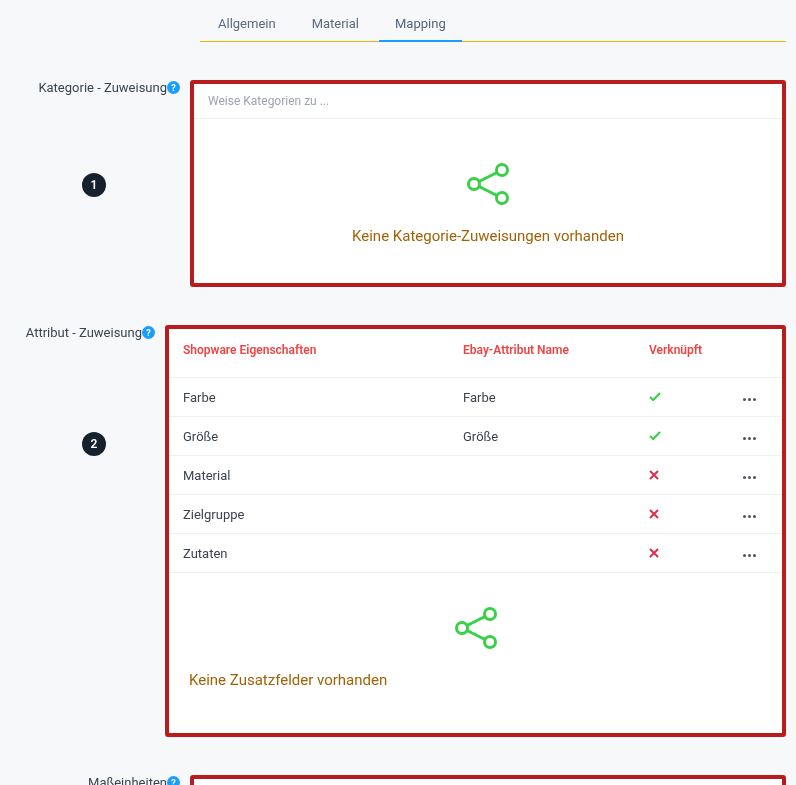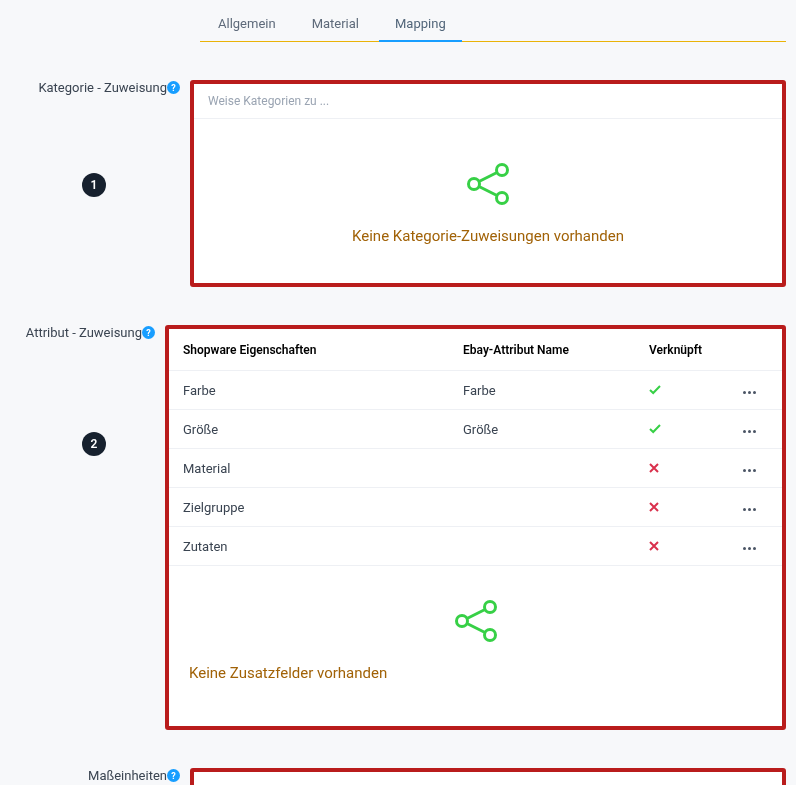--- a/index.html
+++ b/index.html
@@ -94,24 +94,24 @@
     }
     .attr-table { width: 100%; }
     .attr-header, .attr-row {
       display: flex;
       align-items: center;
       padding: 11px 14px;
       border-bottom: 1px solid #eef0f4;
     }
     .attr-header {
       font-weight: 600;
-      color: #000000;
+      color: #ef4444;
       font-size: 12px;
       padding-top: 14px;
-      padding-bottom: 13px;
+      padding-bottom: 20px;
     }
     .c-shop { flex: 0 0 280px; }
     .c-ebay { flex: 0 0 150px; }
     .c-link { flex: 0 0 90px; display: flex; align-items: center; margin-left: 36px; }
     .c-act { flex: 1; text-align: right; padding-right: 8px;}
     .dots {
       display: inline-flex;
       gap: 2px;
       cursor: pointer;
       padding: 4px;

